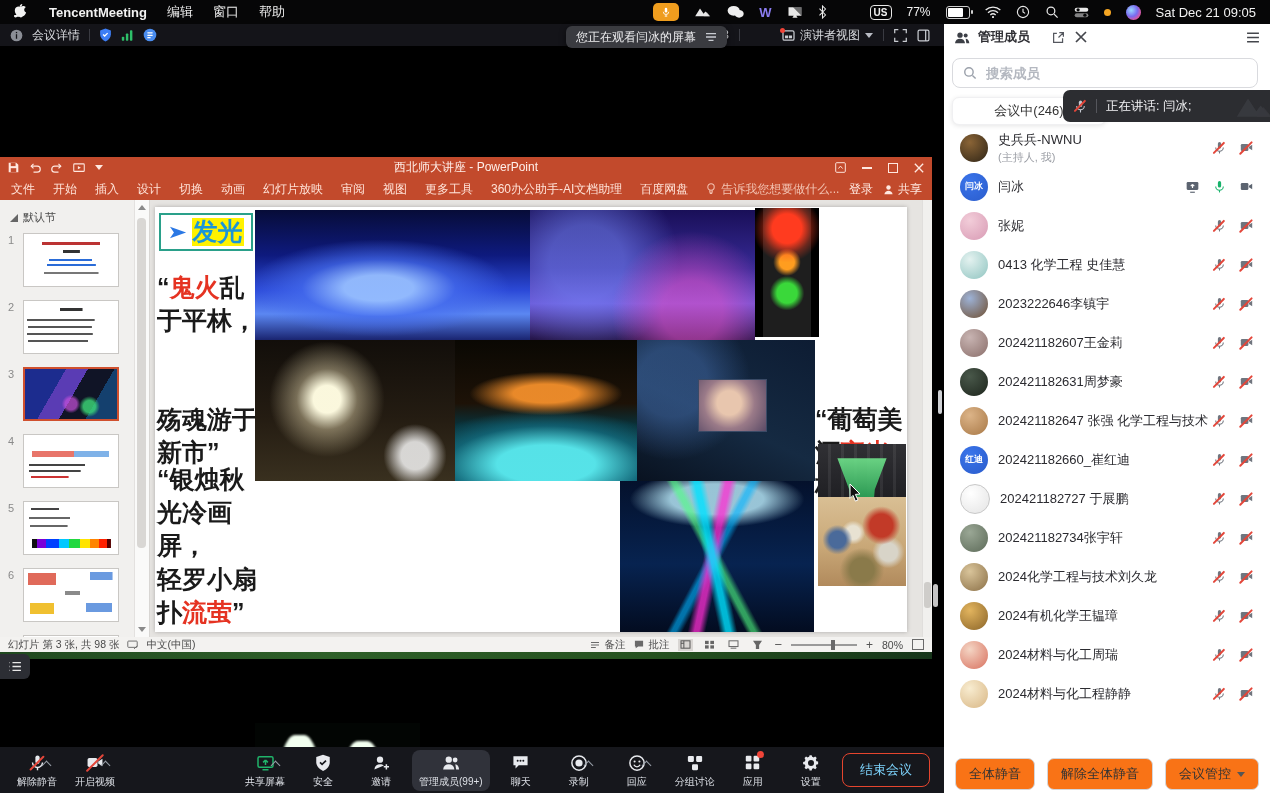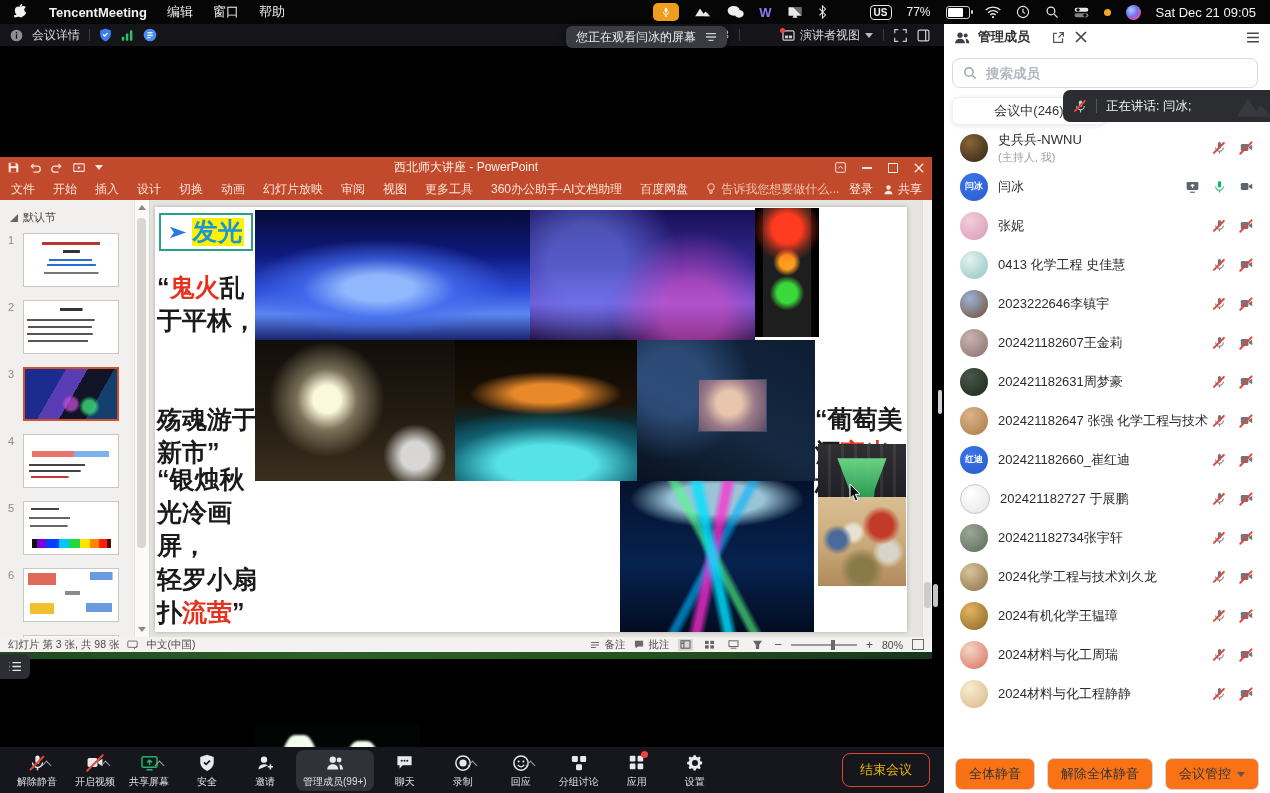--- a/index.html
+++ b/index.html
@@ -155,29 +155,29 @@
   .fit-icon{width:10px;height:9px;border:1px solid #6a6a6a;position:relative;}
   .desk-strip{position:absolute;left:0;top:606px;width:932px;height:7px;
     background:linear-gradient(90deg,#20491f,#2e6029 35%,#25511f 70%,#16351a);}
   .annot-btn{position:absolute;left:0;top:608px;width:30px;height:25px;background:#2c2e34;border-radius:0 6px 6px 0;
     display:flex;align-items:center;justify-content:center;z-index:5;}
   .share-scrollhandle{position:absolute;left:933px;top:538px;width:5px;height:23px;background:#e8e8e8;border-radius:3px;opacity:.85;}
   
   .toolbar{position:absolute;left:0;top:747px;width:944px;height:46px;background:#16171c;display:flex;align-items:center;
     padding:0 10px;box-sizing:border-box;}
   .tb-left{display:flex;gap:4px;}
-  .tb-center{display:flex;gap:4px;}
+  .tb-center{display:flex;gap:4px;margin-left:116px;}
   .tb-item{position:relative;display:flex;flex-direction:column;align-items:center;justify-content:center;
     color:#dde0e6;font-size:10px;padding:3px 7px 2px;border-radius:8px;min-width:40px;gap:2px;}
   .tb-item.active{background:#30323a;}
   .tb-ico{height:20px;display:flex;align-items:center;justify-content:center;color:#e8eaee;position:relative;}
   .tb-ico.green{color:#20b46a;}
   .tb-caret{position:absolute;right:-4px;top:9px;width:6px;height:6px;border-left:1.5px solid #9aa0aa;border-top:1.5px solid #9aa0aa;transform:rotate(45deg);}
   .badge-dot{position:absolute;right:-3px;top:-2px;width:7px;height:7px;border-radius:50%;background:#f04438;}
-  .end-btn{margin-left:auto;margin-right:4px;background:transparent;border:1.5px solid #e5452e;color:#eab308;
+  .end-btn{margin-left:auto;margin-right:4px;background:transparent;border:1.5px solid #e5452e;color:#7dd3fc;
     border-radius:8px;padding:7px 17px;font-size:13px;font-family:inherit;}
   .iwrap{position:relative;display:inline-flex;}
   .iwrap.slashed::after{content:"";position:absolute;left:-2px;top:46%;width:120%;height:2.2px;background:#e3463a;
     transform:rotate(-45deg);border-radius:2px;}
   
   .panel{position:absolute;left:944px;top:24px;width:326px;height:769px;background:#fff;box-sizing:border-box;}
   .panel-head{height:26px;display:flex;align-items:center;gap:8px;padding:0 10px;color:#2e2e33;font-size:13px;font-weight:600;}
   .ph-icons{display:flex;align-items:center;gap:10px;margin-left:14px;color:#55585f;}
   .ph-burger{margin-left:auto;color:#44464c;}
   .searchbox{position:absolute;left:8px;right:12px;top:34px;height:30px;border:1px solid #d9dade;border-radius:8px;

